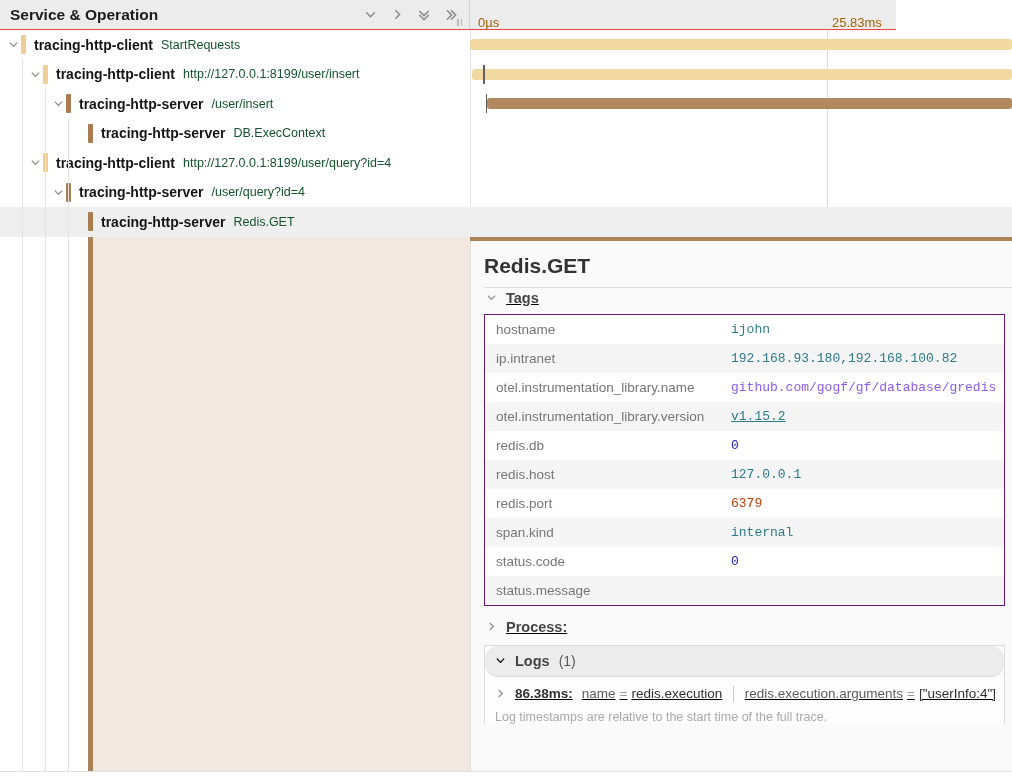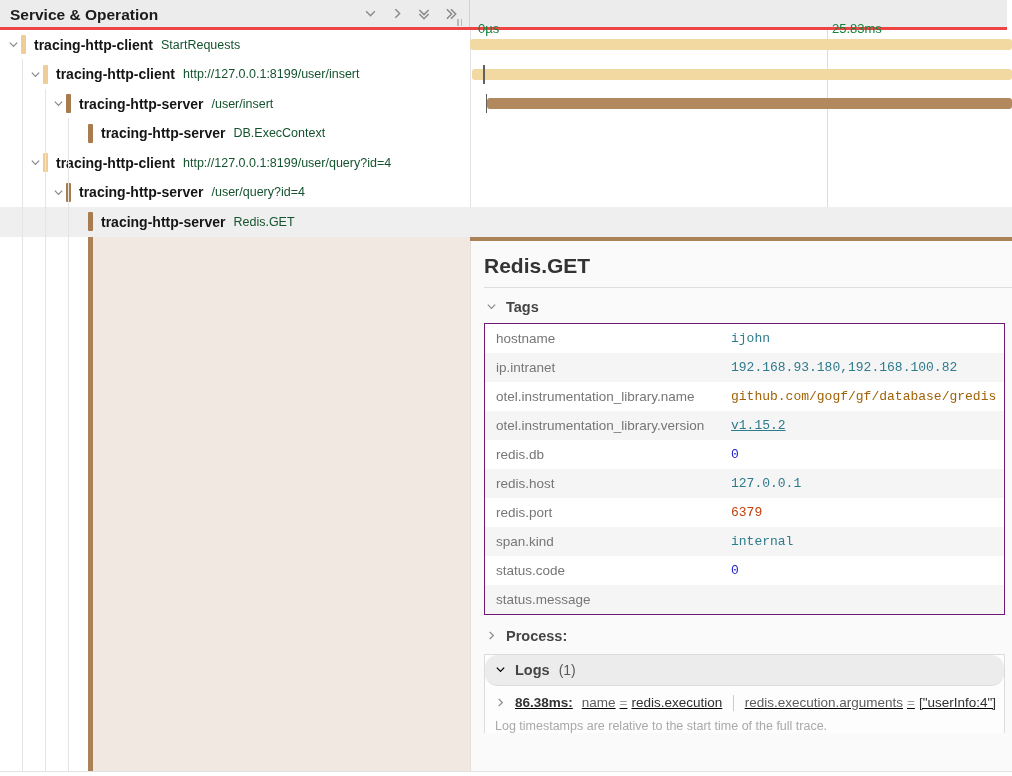--- a/index.html
+++ b/index.html
@@ -2,32 +2,32 @@
 <html><head>
 <meta charset="utf-8">
 <style>
   * { margin:0; padding:0; box-sizing:border-box; }
   html,body { background:#fff; }
   #app {
     position:relative; width:1012px; height:776px; overflow:hidden;
     font-family:"Liberation Sans", sans-serif; background:#fff;
   }
   
-  .header { position:absolute; left:0; top:0; width:1007px; height:30px;
-    background:#ececec; border-bottom:3px solid #ef4444; z-index:4; }
+  .header { position:absolute; left:0; top:0; width:896px; height:30px;
+    background:#ececec; border-bottom:1px solid #ef4444; z-index:4; }
   .header-left { position:absolute; left:0; top:0; width:470px; height:100%;
     border-right:1px solid #d2d2d2; }
   .header-title { position:absolute; left:10px; top:0; line-height:29px;
     font-size:15.5px; font-weight:700; color:#1b1b1b; }
   .header-icons { position:absolute; left:363px; top:0; height:100%;
     display:flex; align-items:center; gap:13px; color:#8a8a8a; }
   .hicon { width:14px; height:14px; display:flex; align-items:center; justify-content:center; cursor:pointer; }
   .grip { position:absolute; left:457px; top:19px; display:flex; gap:2px; }
   .grip i { display:block; width:1.5px; height:7px; background:#b9b9b9; }
-  .h-tick { position:absolute; top:14px; line-height:29px; font-size:13px; color:#15803d;text-align:center; }
+  .h-tick { position:absolute; top:8px; line-height:29px; font-size:13px; color:#a16207;text-align:center; }
   .h-tick.t0 { left:478px; }
   .h-tick.t1 { left:832px; }
   
   .gridline { position:absolute; left:827px; top:0; width:1px; height:237px; background:#dcdcdc; z-index:0; }
   .col-sep  { position:absolute; left:470px; top:30px; width:1px; height:207px; background:#e3e3e3; z-index:0; }
   .guide { position:absolute; width:1px; background:#e5e5e5; bottom:4px; z-index:2; }
   .g1 { left:22px; top:59px; } .g2 { left:45px; top:89px; } .g3 { left:68px; top:118px; }
   
   .row { position:absolute; left:0; width:1012px; height:29.5px; z-index:1; cursor:pointer; }
   .cell-left { position:absolute; left:0; top:0; width:470px; height:100%;
@@ -42,21 +42,21 @@
   .bar { position:absolute; top:9px; height:11px; border-radius:3px; z-index:1; cursor:pointer; }
   .btick { position:absolute; top:5px; width:1.5px; height:19px; background:#606060; z-index:2; }
   
   .span-vbar { position:absolute; left:88px; top:236.5px; width:5px; bottom:4px; z-index:2; }
   .detail-tint { position:absolute; left:93px; top:236.5px; width:377px; bottom:4px; z-index:2; }
   .accent { position:absolute; left:470px; top:236.5px; width:542px; height:4px; z-index:3; }
   .panel { position:absolute; left:470px; top:240.5px; width:542px; bottom:0;
     background:#fafafa; border-left:1px solid #e6ded7; z-index:3; }
   .p-title { margin:13px 0 0 13px; font-size:21px; font-weight:600; color:#333; }
   .p-divider { margin:9px 0 0 13px; width:529px; height:1px; background:#dedede; }
-  .sec-head { display:flex; align-items:center; gap:9px; margin:11px 0 0 15px; cursor:pointer; }
+  .sec-head { display:flex; align-items:center; gap:9px; margin:2px 0 0 15px; cursor:pointer;text-decoration:underline; }
   .sec-head .schev { color:#8c8c8c; display:flex; }
   .sec-label { font-size:14.5px; font-weight:700; color:#454545; }
   .sec-count { font-size:14px; color:#595959; }
   .tags-table { margin:8px 0 0 13px; width:521px; border:1px solid #701a75; background:#fff; }
   .trow { height:29px; display:flex; align-items:center; padding-left:11px; }
   .trow:nth-child(even) { background:#f5f5f5; }
   .tkey { flex:0 0 235px; font-size:13.5px; color:#767676; }
   .tval { font-family:"Liberation Mono", monospace; font-size:13px; }
   .proc-head { margin-top:13px; }
   .logs-box { margin:10px 0 0 13px; width:521px; border:1px solid #dcdcdc; border-bottom:none; background:#fdfdfd; }
@@ -244,21 +244,21 @@
       <div class="trow">
           <span class="tkey">hostname</span>
           <span class="tval" style="color: rgb(46, 123, 140);">ijohn</span>
         </div>
       <div class="trow">
           <span class="tkey">ip.intranet</span>
           <span class="tval" style="color: rgb(46, 123, 140);">192.168.93.180,192.168.100.82</span>
         </div>
       <div class="trow">
           <span class="tkey">otel.instrumentation_library.name</span>
-          <span class="tval" style="color: #a16207;">github.com/gogf/gf/database/gredis</span>
+          <span class="tval" style="color: #8b5cf6;">github.com/gogf/gf/database/gredis</span>
         </div>
       <div class="trow">
           <span class="tkey">otel.instrumentation_library.version</span>
           <span class="tval" style="color: rgb(46, 123, 140); text-decoration: underline;">v1.15.2</span>
         </div>
       <div class="trow">
           <span class="tkey">redis.db</span>
           <span class="tval" style="color: rgb(36, 36, 204);">0</span>
         </div>
       <div class="trow">

